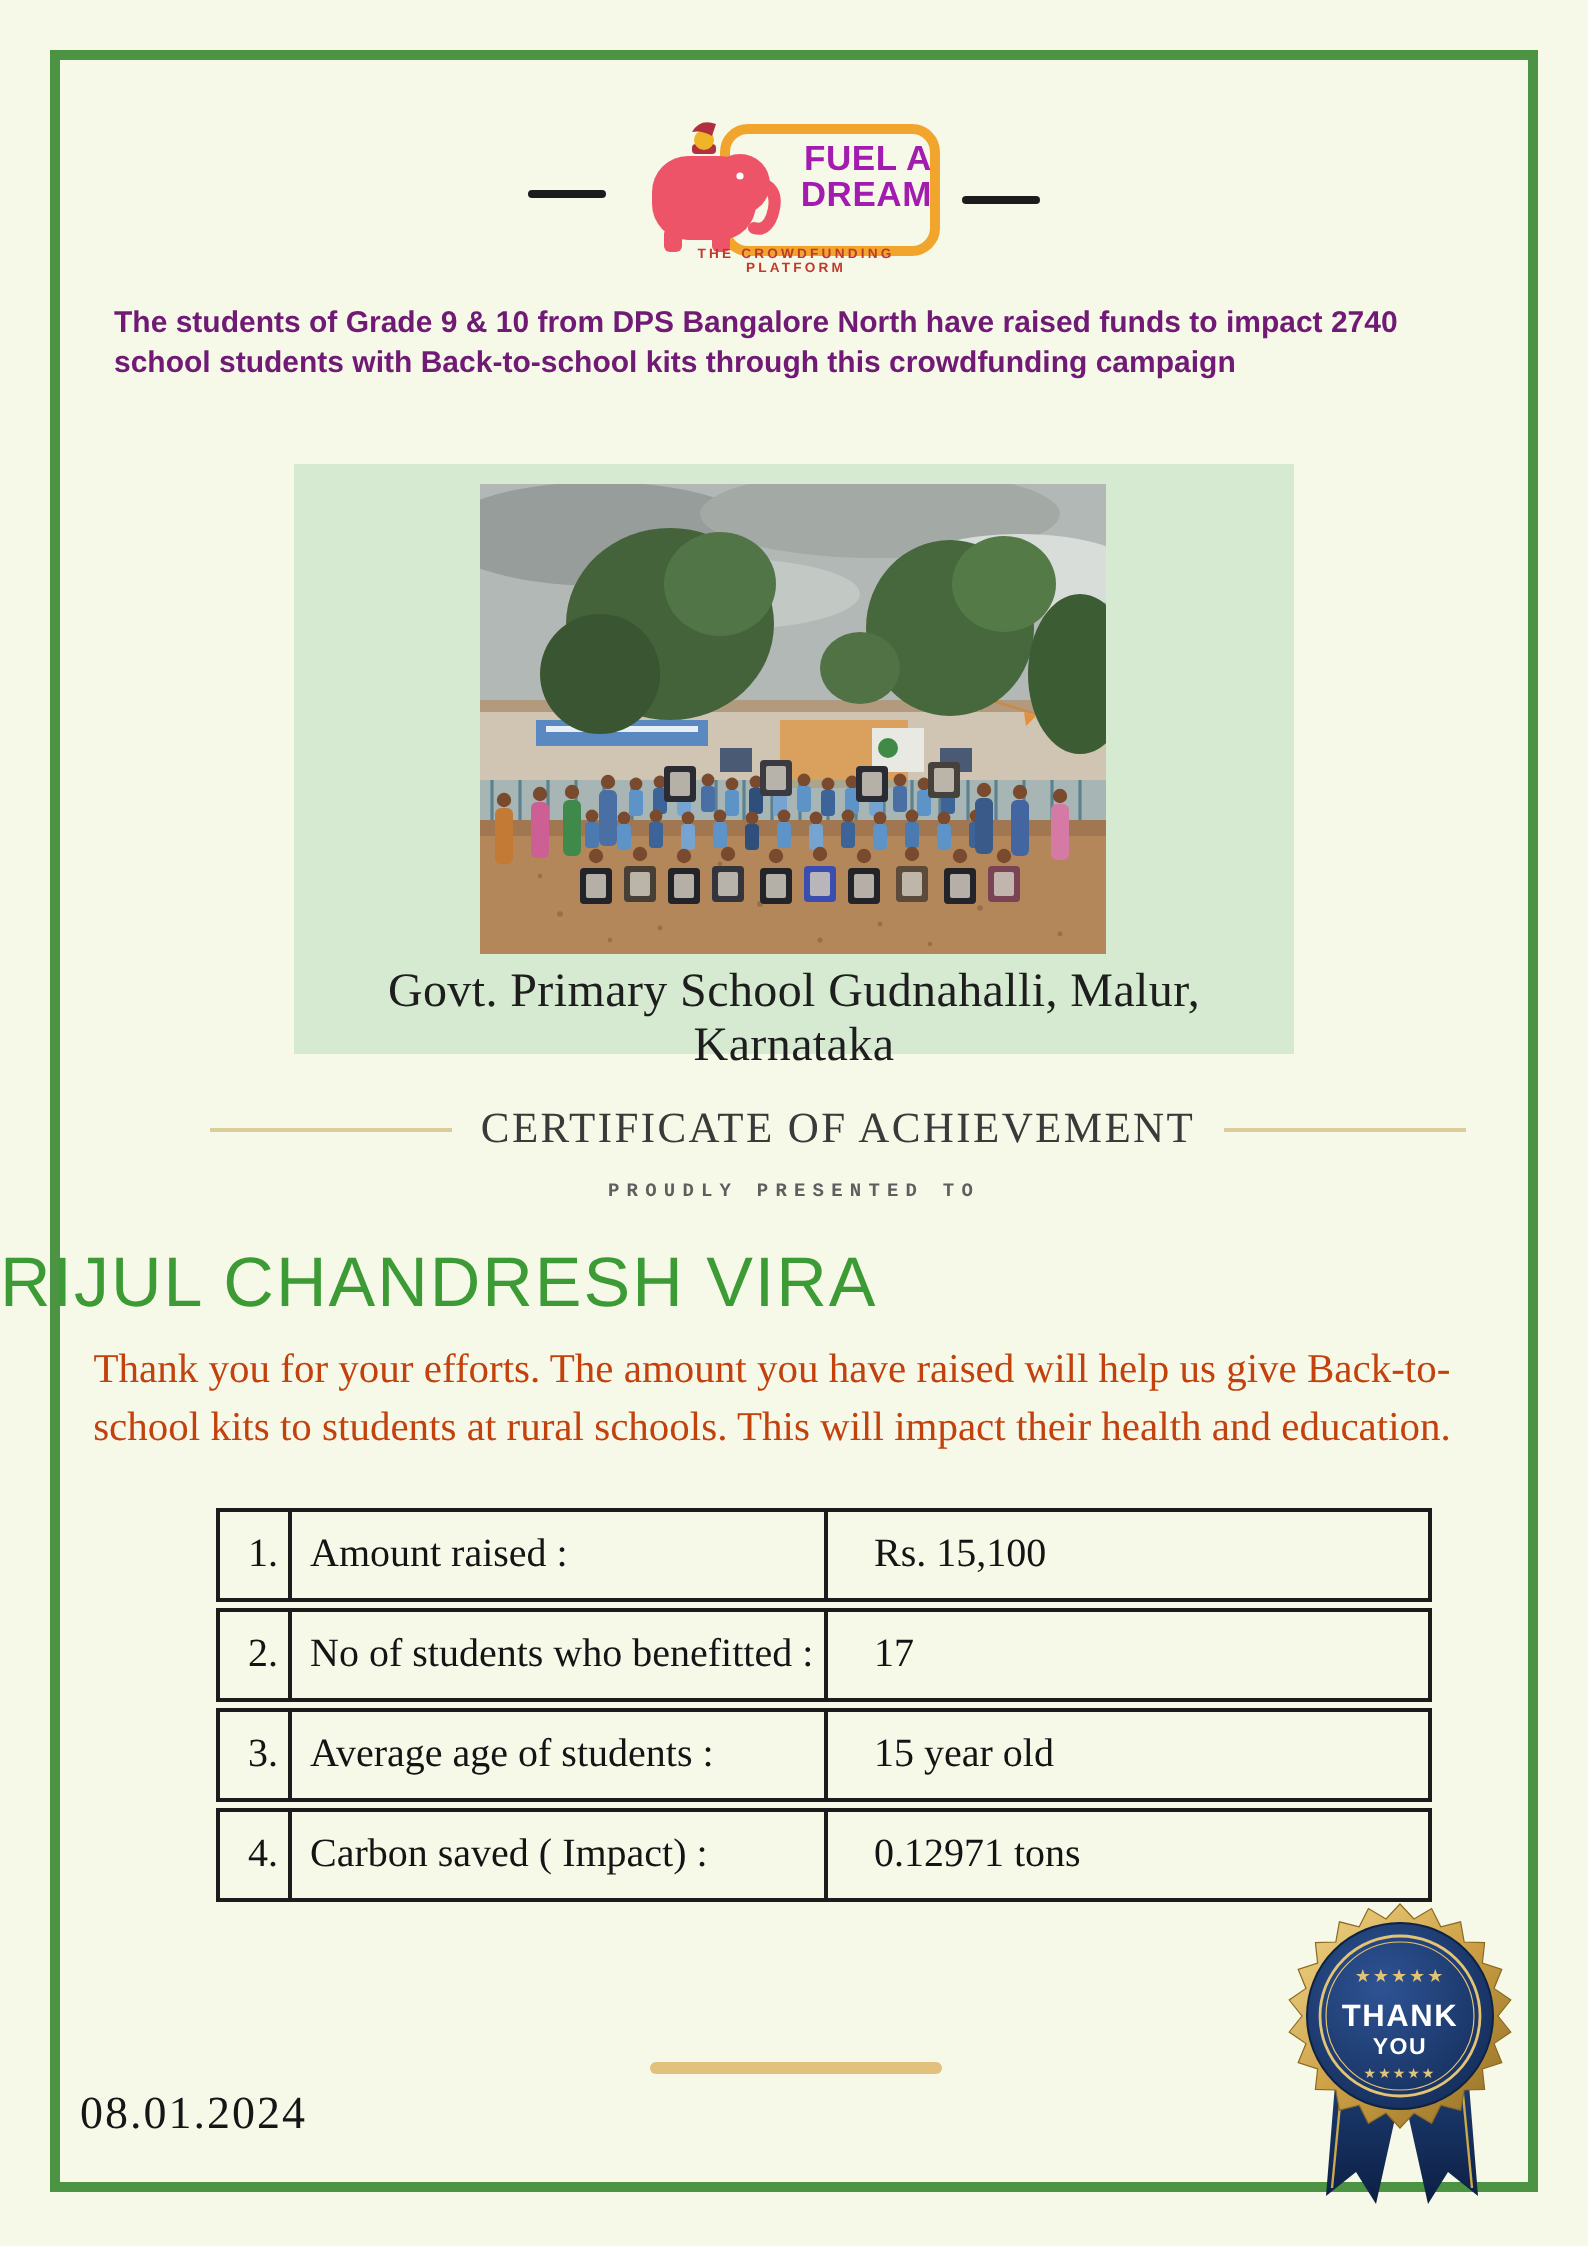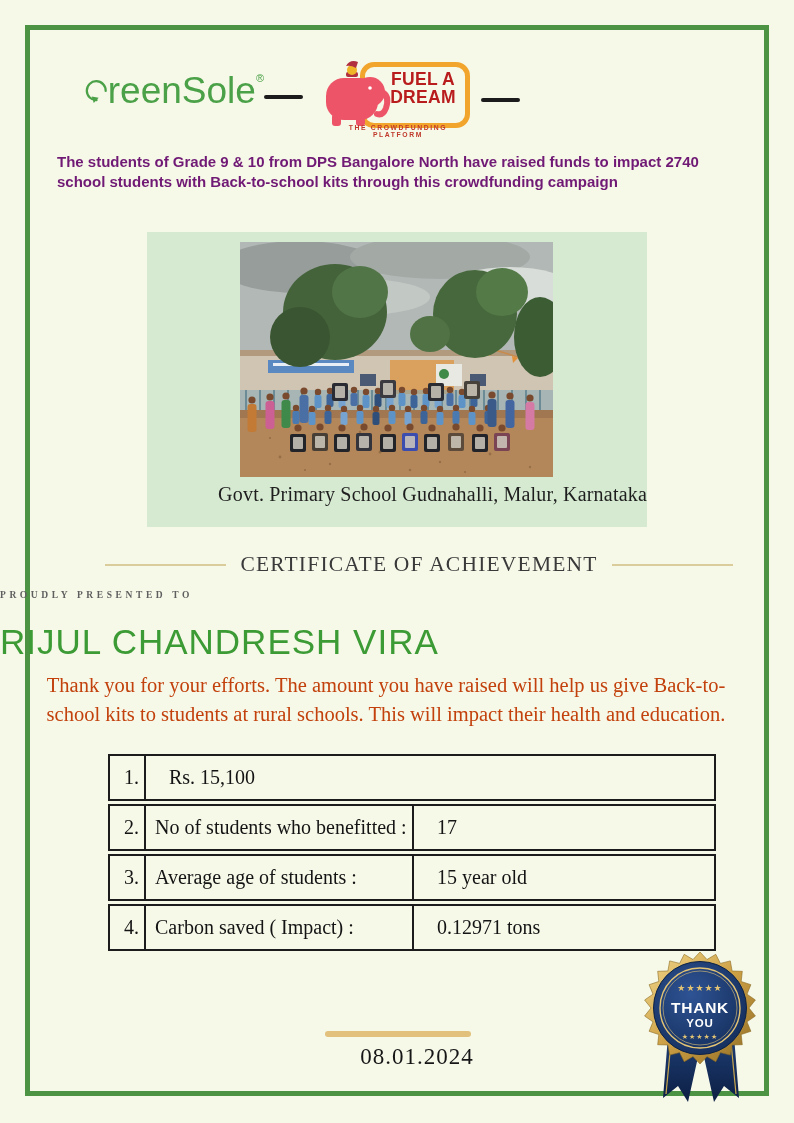--- a/index.html
+++ b/index.html
@@ -33,21 +33,21 @@
 
   .logo-fad{position:absolute;left:318px;top:56px;width:152px;height:82px;z-index:2;}
   .fad-frame{
     position:absolute;left:42px;top:6px;width:100px;height:56px;
     border:5px solid #f2a52d;border-radius:14px;background:transparent;
   }
   .fad-elephant{position:absolute;left:0;top:2px;}
   .fad-words{
     position:absolute;left:62px;top:14px;width:86px;
     font-family:"Liberation Sans", sans-serif;font-weight:bold;
-    font-size:17.5px;line-height:18px;color:#b91c1c;letter-spacing:0.3px;text-align:center;
+    font-size:17.5px;line-height:18px;color:#a21caf;letter-spacing:0.3px;text-align:right;
   }
   .fad-tagline{
     position:absolute;left:8px;top:68px;width:144px;text-align:center;
     font-family:"Liberation Sans", sans-serif;font-weight:bold;
     font-size:6.8px;letter-spacing:1.6px;color:#c0392b;
   }
   .logo-dps{
     position:absolute;left:545px;top:74px;width:201px;height:52px;background:#ffffff;
     display:flex;align-items:center;z-index:2;
   }
@@ -62,35 +62,35 @@
     font-family:"Liberation Sans", sans-serif;font-weight:bold;
     font-size:15px;line-height:19.5px;color:#701a75;text-align:left;
   }
   
   .photo-panel{
     position:absolute;left:147px;top:232px;width:500px;height:295px;
     background:#d5ead0;z-index:2;
   }
   .photo-wrap{position:absolute;left:93px;top:10px;width:313px;height:235px;}
   .photo-caption{
-    position:absolute;left:0;right:0;top:251px;text-align:right;
-    font-size:20px;color:#1e1e1e;letter-spacing:0.2px;
+    position:absolute;left:0;right:0;top:251px;text-align:center;
+    font-size:24px;color:#1e1e1e;letter-spacing:0.2px;
   }
   
   .cert-title-row{
     position:absolute;left:0;right:0;top:552px;z-index:2;
     display:flex;align-items:center;justify-content:center;gap:14px;padding-left:44px;
   }
   .tan-line{width:121px;height:2px;background:#dbcd9b;}
   .cert-title{
     font-size:21.5px;color:#3a3a3a;letter-spacing:1.2px;white-space:nowrap;
   }
   .presented{
-    position:absolute;left:0;right:0;top:590px;z-index:2;
-    font-family:Liberation Serif, serif;font-size:9.5px;font-weight:600;
+    position:absolute;left:0;right:0;top:590px;text-align:center;z-index:2;
+    font-family:Liberation Mono, monospace;font-size:9.5px;font-weight:600;
     letter-spacing:3.6px;color:#5f5f5f;
   }
   .recipient{
     position:absolute;left:0;right:0;top:610px;text-align:left;z-index:2;
     font-family:"Liberation Sans", sans-serif;font-size:35px;color:#3c9b35;letter-spacing:1px;margin-top:12px;
   }
   .message{
     position:absolute;left:27px;top:671px;width:718px;z-index:2;
     font-size:20.5px;line-height:29px;color:#c2410c;text-align:center;
   }
@@ -109,42 +109,33 @@
     box-sizing:border-box;width:268px;border-right:2px solid #1c1c1c;
     display:flex;align-items:center;padding-left:9px;
   }
   .cell-value{flex:1;display:flex;align-items:center;padding-left:23px;}
   
   .date-line{
     position:absolute;left:325px;top:1031px;width:146px;height:6px;border-radius:3px;
     background:#e2c17c;z-index:2;
   }
   .date-text{
-    position:absolute;left:0;right:0;top:1044px;text-align:center;z-index:2;
+    position:absolute;left:0;right:0;top:1044px;z-index:2;
     font-size:23px;color:#161616;letter-spacing:1px;padding-left:40px;
   }
   .badge{position:absolute;left:636px;top:950px;width:130px;height:158px;z-index:3;}
 </style>
 </head>
 <body>
 
 <div class="page">
 
   <div class="border-frame"></div>
 
   <div class="logo-greensole">
-    <div class="gs-row">
-      <svg width="34" height="38" viewBox="0 0 34 38">
-        <path d="M31,19 A13.5,13.5 0 1 0 18,32" fill="none" stroke="#4aa147" stroke-width="3.2" stroke-linecap="round"></path>
-        <polygon points="11,27 21,28.5 14,36" fill="#4aa147"></polygon>
-      </svg>
-      <div>
-        <span class="gs-text">reenSole</span><span class="gs-reg">®</span>
-      </div>
-    </div>
   </div>
 
   <div class="sep-dash d1"></div>
 
   <div class="logo-fad">
     <div class="fad-frame"></div>
     <svg class="fad-elephant" width="78" height="72" viewBox="0 0 78 72">
       <rect x="8" y="20" width="52" height="42" rx="18" fill="#ee5468"></rect>
       <circle cx="52" cy="34" r="15" fill="#ee5468"></circle>
       <path d="M64,34 q8,4 4,16 q-3,8 -9,6" fill="none" stroke="#ee5468" stroke-width="6" stroke-linecap="round"></path>
@@ -336,20 +327,21 @@
 
   <div class="presented">PROUDLY PRESENTED TO</div>
 
   <div class="recipient">RIJUL CHANDRESH VIRA</div>
 
   <div class="message">Thank you for your efforts. The amount you have raised will help us give Back-to-school kits to students at rural schools. This will impact their health and education.</div>
 
   <div class="kit-table">
     <div class="kit-row">
       <div class="cell-num">1.</div>
+      <div class="cell-label">Amount raised :</div>
       <div class="cell-value">Rs. 15,100</div>
     </div>
     <div class="kit-row">
       <div class="cell-num">2.</div>
       <div class="cell-label">No of students who benefitted :</div>
       <div class="cell-value">17</div>
     </div>
     <div class="kit-row">
       <div class="cell-num">3.</div>
       <div class="cell-label">Average age of students :</div>

